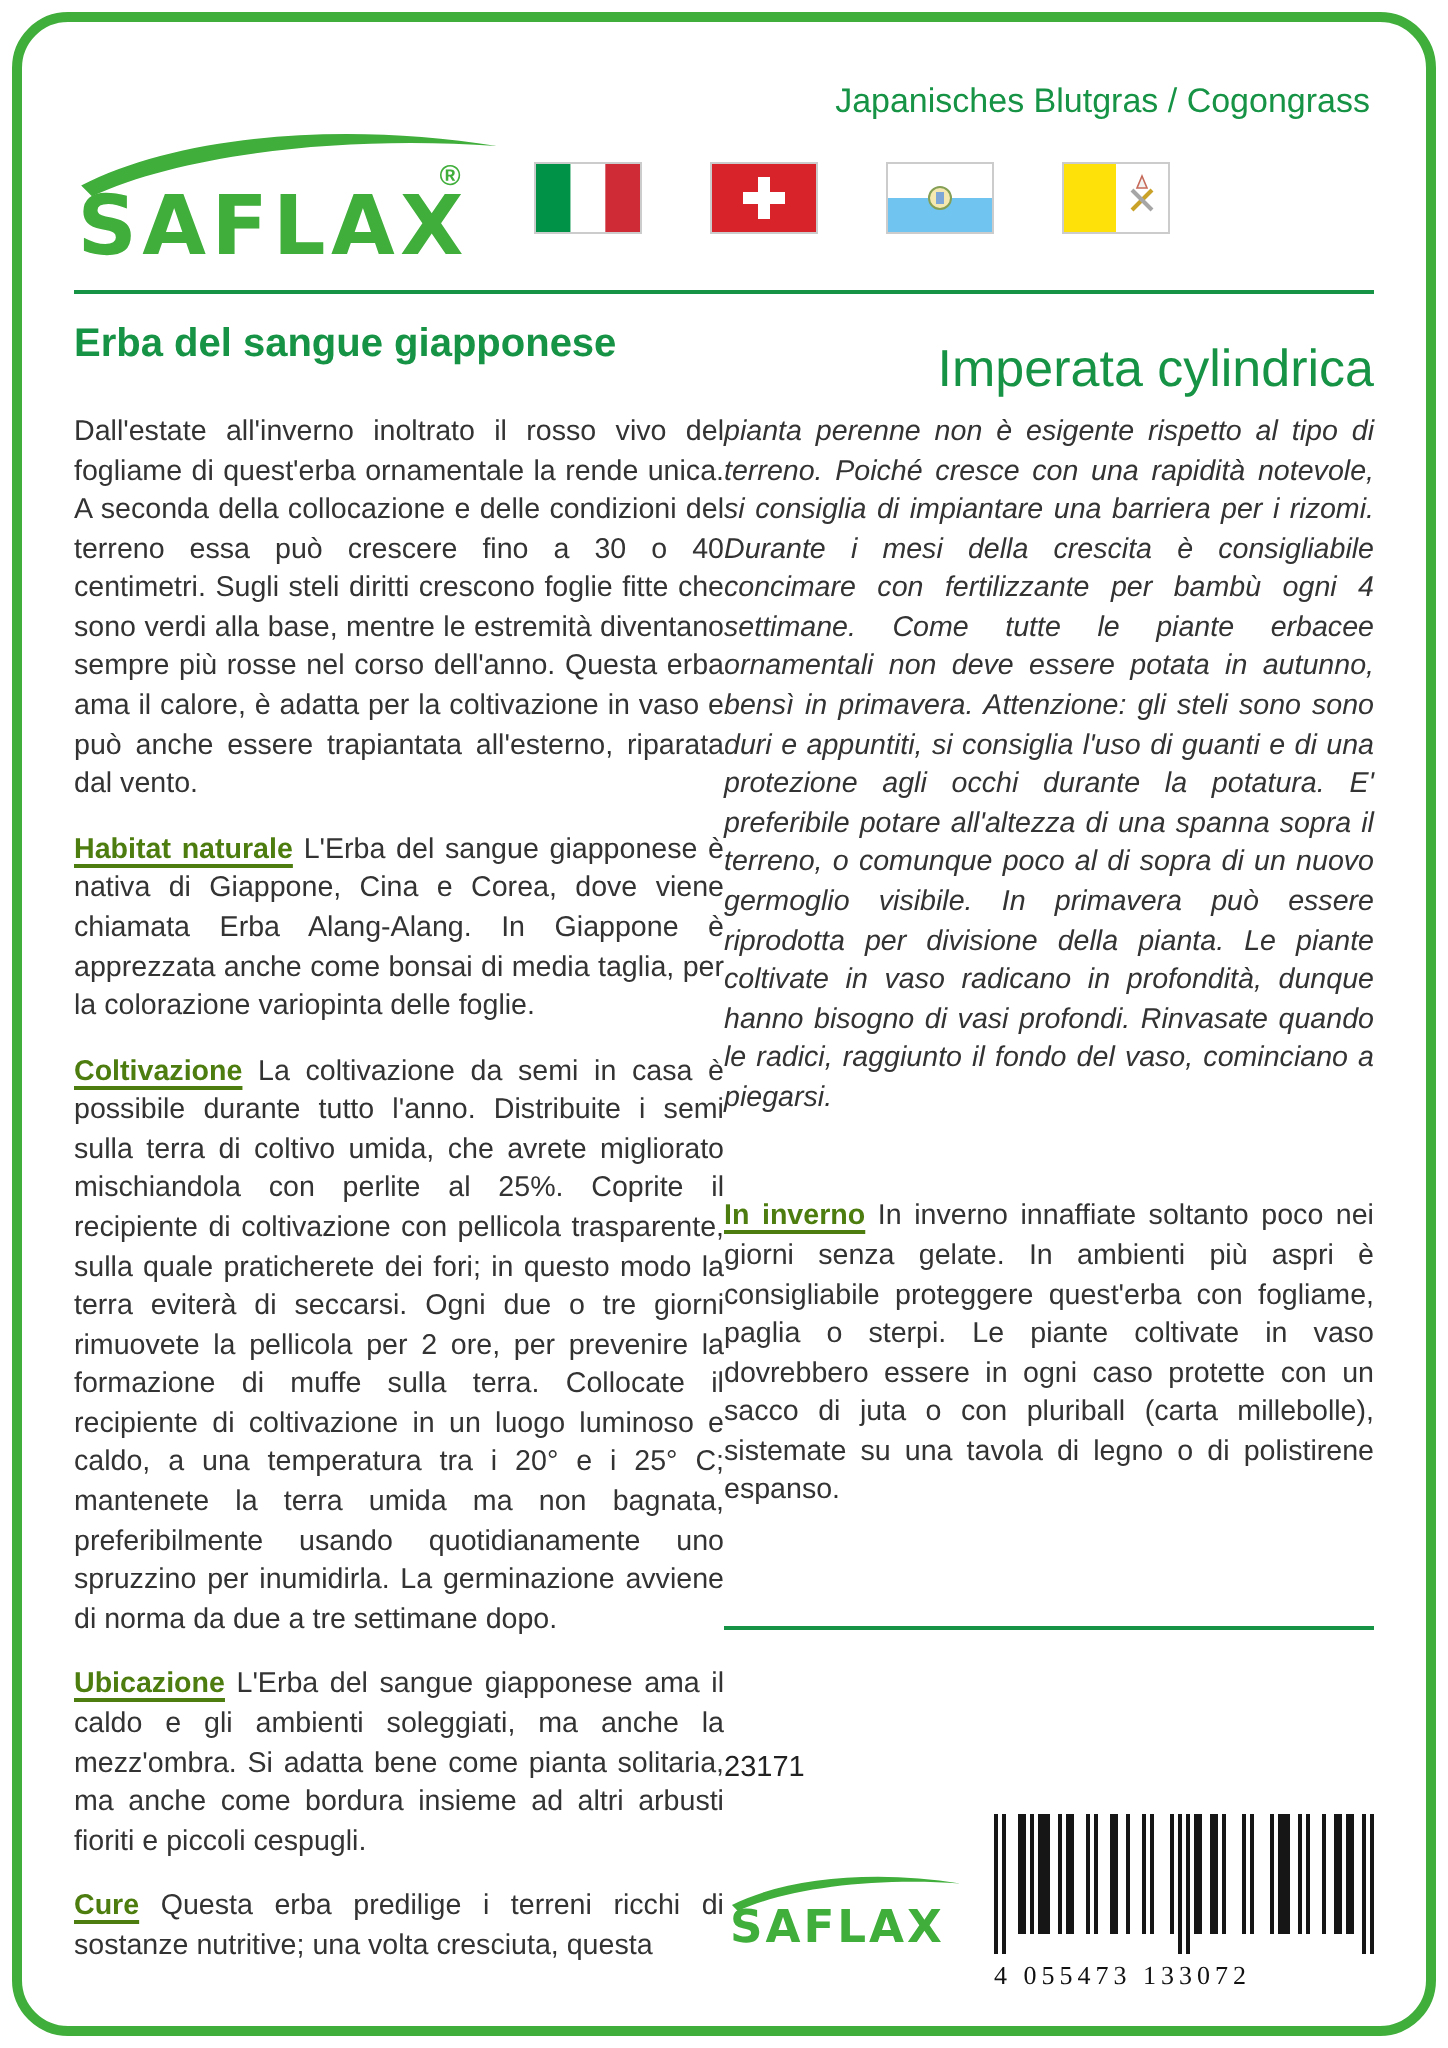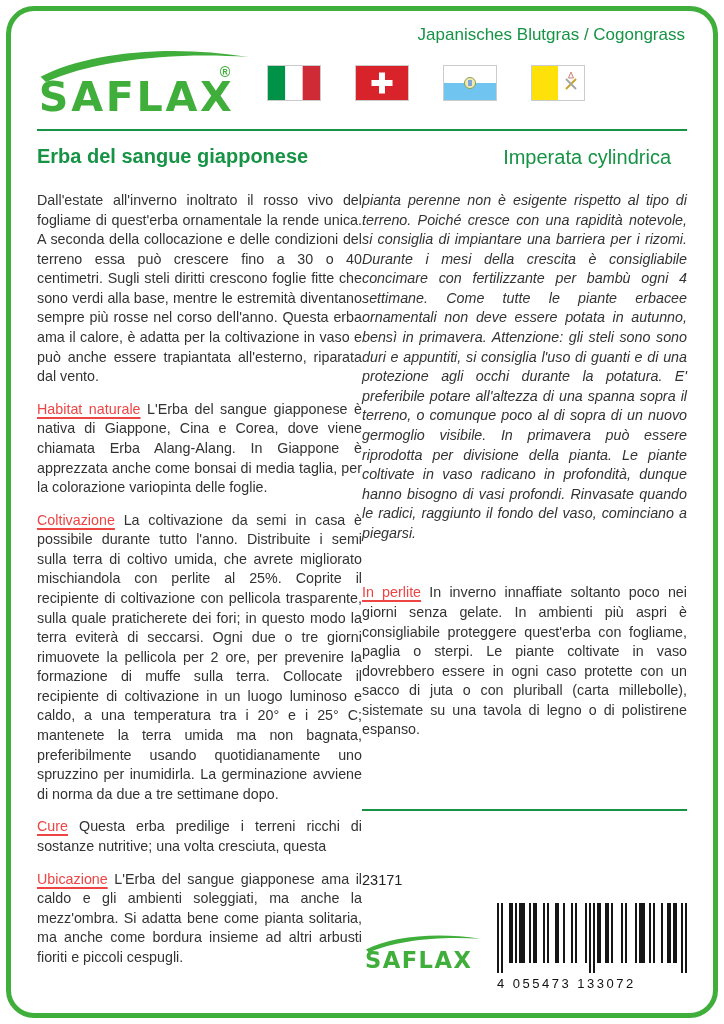--- a/index.html
+++ b/index.html
@@ -5,21 +5,21 @@
   * { box-sizing: border-box; }
   html, body { margin: 0; padding: 0; }
   body {
     width: 724px; height: 1024px; position: relative;
     background: #ffffff; overflow: hidden;
     font-family: "Liberation Sans", sans-serif;
   }
   .sheet {
     position: absolute; inset: 6px;
     border: 5px solid #3fae3a; border-radius: 28px;
-    padding: 14px 26px 20px 26px;
+    padding: 30px 26px 20px 26px;
     display: flex; flex-direction: column; overflow: hidden;
   }
   .top-note {
     text-align: right; color: #169345; font-size: 17px; padding-right: 2px;
   }
   .brand-row { display: flex; align-items: center; margin-top: 2px; }
   .logo { width: 215px; height: 72px; flex: 0 0 auto; }
   .logo-text {
     font-family: "DejaVu Sans", sans-serif; font-weight: bold;
     font-size: 46px; fill: #3fae3a; letter-spacing: 3px;
@@ -37,43 +37,43 @@
     text-align: justify;
   }
   .col p { margin: 0 0 13px 0; }
   .head-area { height: 56px; display: flex; }
   h1 {
     font-size: 20px; color: #169345; margin: 0; font-weight: bold;
     align-self: flex-start; padding-top: 8px;
   }
   .head-area.right { justify-content: flex-end; }
   h2 {
-    font-size: 20px; color: #169345; margin: 16px; font-weight: normal;
+    font-size: 26px; color: #169345; margin: 0; font-weight: normal;
     align-self: flex-end; padding-bottom: 4px;
   }
   .sec {
-    color: #ef4444; font-weight: normal;
+    color: #4d7c0f; font-weight: bold;
     text-decoration: underline; text-decoration-thickness: 1.5px;
     text-underline-offset: 3px;
   }
   .col-right { display: flex; flex-direction: column; }
   .gap-lg { margin-bottom: 40px !important; font-style: italic; }
   .bottom-block { margin-top: auto; text-align: left; }
   .divider { border-top: 2px solid #169345; margin-bottom: 60px; }
   .info-row {
     display: grid; grid-template-columns: 53% 47%;
     margin-bottom: 10px; font-size: 14.5px; color: #222222;
   }
   .logo-barcode { display: flex; align-items: flex-end; margin-top: 12px; }
   .logo.small { width: 118px; height: 64px; margin: 0 0 8px 2px; }
   .barcode { margin-left: auto; }
   .barcode svg { display: block; }
   .barcode svg rect { fill: #161616; }
   .barcode-digits {
-    font-family: Liberation Sans, sans-serif; font-size: 13px;
+    font-family: Liberation Serif, serif; font-size: 13px;
     letter-spacing: 2.5px; color: #111111; margin-top: 2px; white-space: pre;
   }
 </style>
 </head>
 <body>
 
 <div class="sheet">
 
   <div class="top-note">Japanisches Blutgras / Cogongrass</div>
 
@@ -115,30 +115,30 @@
 
   <div class="columns">
 
     <div class="col">
       <div class="head-area">
         <h1>Erba del sangue giapponese</h1>
       </div>
       <p><span>Dall'estate all'inverno inoltrato il rosso vivo del fogliame di quest'erba ornamentale la rende unica. A seconda della collocazione e delle condizioni del terreno essa può crescere fino a 30 o 40 centimetri. Sugli steli diritti crescono foglie fitte che sono verdi alla base, mentre le estremità diventano sempre più rosse nel corso dell'anno. Questa erba ama il calore, è adatta per la coltivazione in vaso e può anche essere trapiantata all'esterno, riparata dal vento.</span></p>
       <p><span class="sec">Habitat naturale</span> <span>L'Erba del sangue giapponese è nativa di Giappone, Cina e Corea, dove viene chiamata Erba Alang-Alang. In Giappone è apprezzata anche come bonsai di media taglia, per la colorazione variopinta delle foglie.</span></p>
       <p><span class="sec">Coltivazione</span> <span>La coltivazione da semi in casa è possibile durante tutto l'anno. Distribuite i semi sulla terra di coltivo umida, che avrete migliorato mischiandola con perlite al 25%. Coprite il recipiente di coltivazione con pellicola trasparente, sulla quale praticherete dei fori; in questo modo la terra eviterà di seccarsi. Ogni due o tre giorni rimuovete la pellicola per 2 ore, per prevenire la formazione di muffe sulla terra. Collocate il recipiente di coltivazione in un luogo luminoso e caldo, a una temperatura tra i 20° e i 25° C; mantenete la terra umida ma non bagnata, preferibilmente usando quotidianamente uno spruzzino per inumidirla. La germinazione avviene di norma da due a tre settimane dopo.</span></p>
+      <p><span class="sec">Ubicazione</span> <span>L'Erba del sangue giapponese ama il caldo e gli ambienti soleggiati, ma anche la mezz'ombra. Si adatta bene come pianta solitaria, ma anche come bordura insieme ad altri arbusti fioriti e piccoli cespugli.</span></p>
       <p><span class="sec">Cure</span> <span>Questa erba predilige i terreni ricchi di sostanze nutritive; una volta cresciuta, questa</span></p>
-      <p><span class="sec">Ubicazione</span> <span>L'Erba del sangue giapponese ama il caldo e gli ambienti soleggiati, ma anche la mezz'ombra. Si adatta bene come pianta solitaria, ma anche come bordura insieme ad altri arbusti fioriti e piccoli cespugli.</span></p>
     </div>
 
     <div class="col col-right">
       <div class="head-area right">
         <h2>Imperata cylindrica</h2>
       </div>
       <p class="gap-lg"><span>pianta perenne non è esigente rispetto al tipo di terreno. Poiché cresce con una rapidità notevole, si consiglia di impiantare una barriera per i rizomi. Durante i mesi della crescita è consigliabile concimare con fertilizzante per bambù ogni 4 settimane. Come tutte le piante erbacee ornamentali non deve essere potata in autunno, bensì in primavera. Attenzione: gli steli sono sono duri e appuntiti, si consiglia l'uso di guanti e di una protezione agli occhi durante la potatura. E' preferibile potare all'altezza di una spanna sopra il terreno, o comunque poco al di sopra di un nuovo germoglio visibile. In primavera può essere riprodotta per divisione della pianta. Le piante coltivate in vaso radicano in profondità, dunque hanno bisogno di vasi profondi. Rinvasate quando le radici, raggiunto il fondo del vaso, cominciano a piegarsi.</span></p>
-      <p><span class="sec">In perlite</span> <span>In inverno innaffiate soltanto poco nei giorni senza gelate. In ambienti più aspri è consigliabile proteggere quest'erba con fogliame, paglia o sterpi. Le piante coltivate in vaso dovrebbero essere in ogni caso protette con un sacco di juta o con pluriball (carta millebolle), sistemate su una tavola di legno o di polistirene espanso.</span></p>
+      <p><span class="sec">In inverno</span> <span>In inverno innaffiate soltanto poco nei giorni senza gelate. In ambienti più aspri è consigliabile proteggere quest'erba con fogliame, paglia o sterpi. Le piante coltivate in vaso dovrebbero essere in ogni caso protette con un sacco di juta o con pluriball (carta millebolle), sistemate su una tavola di legno o di polistirene espanso.</span></p>
 
       <div class="bottom-block">
         <div class="divider"></div>
 
         <div class="info-row">
           <span>23171</span>
         </div>
 
         <div class="logo-barcode">
           <svg class="logo small" viewBox="0 0 240 78">

